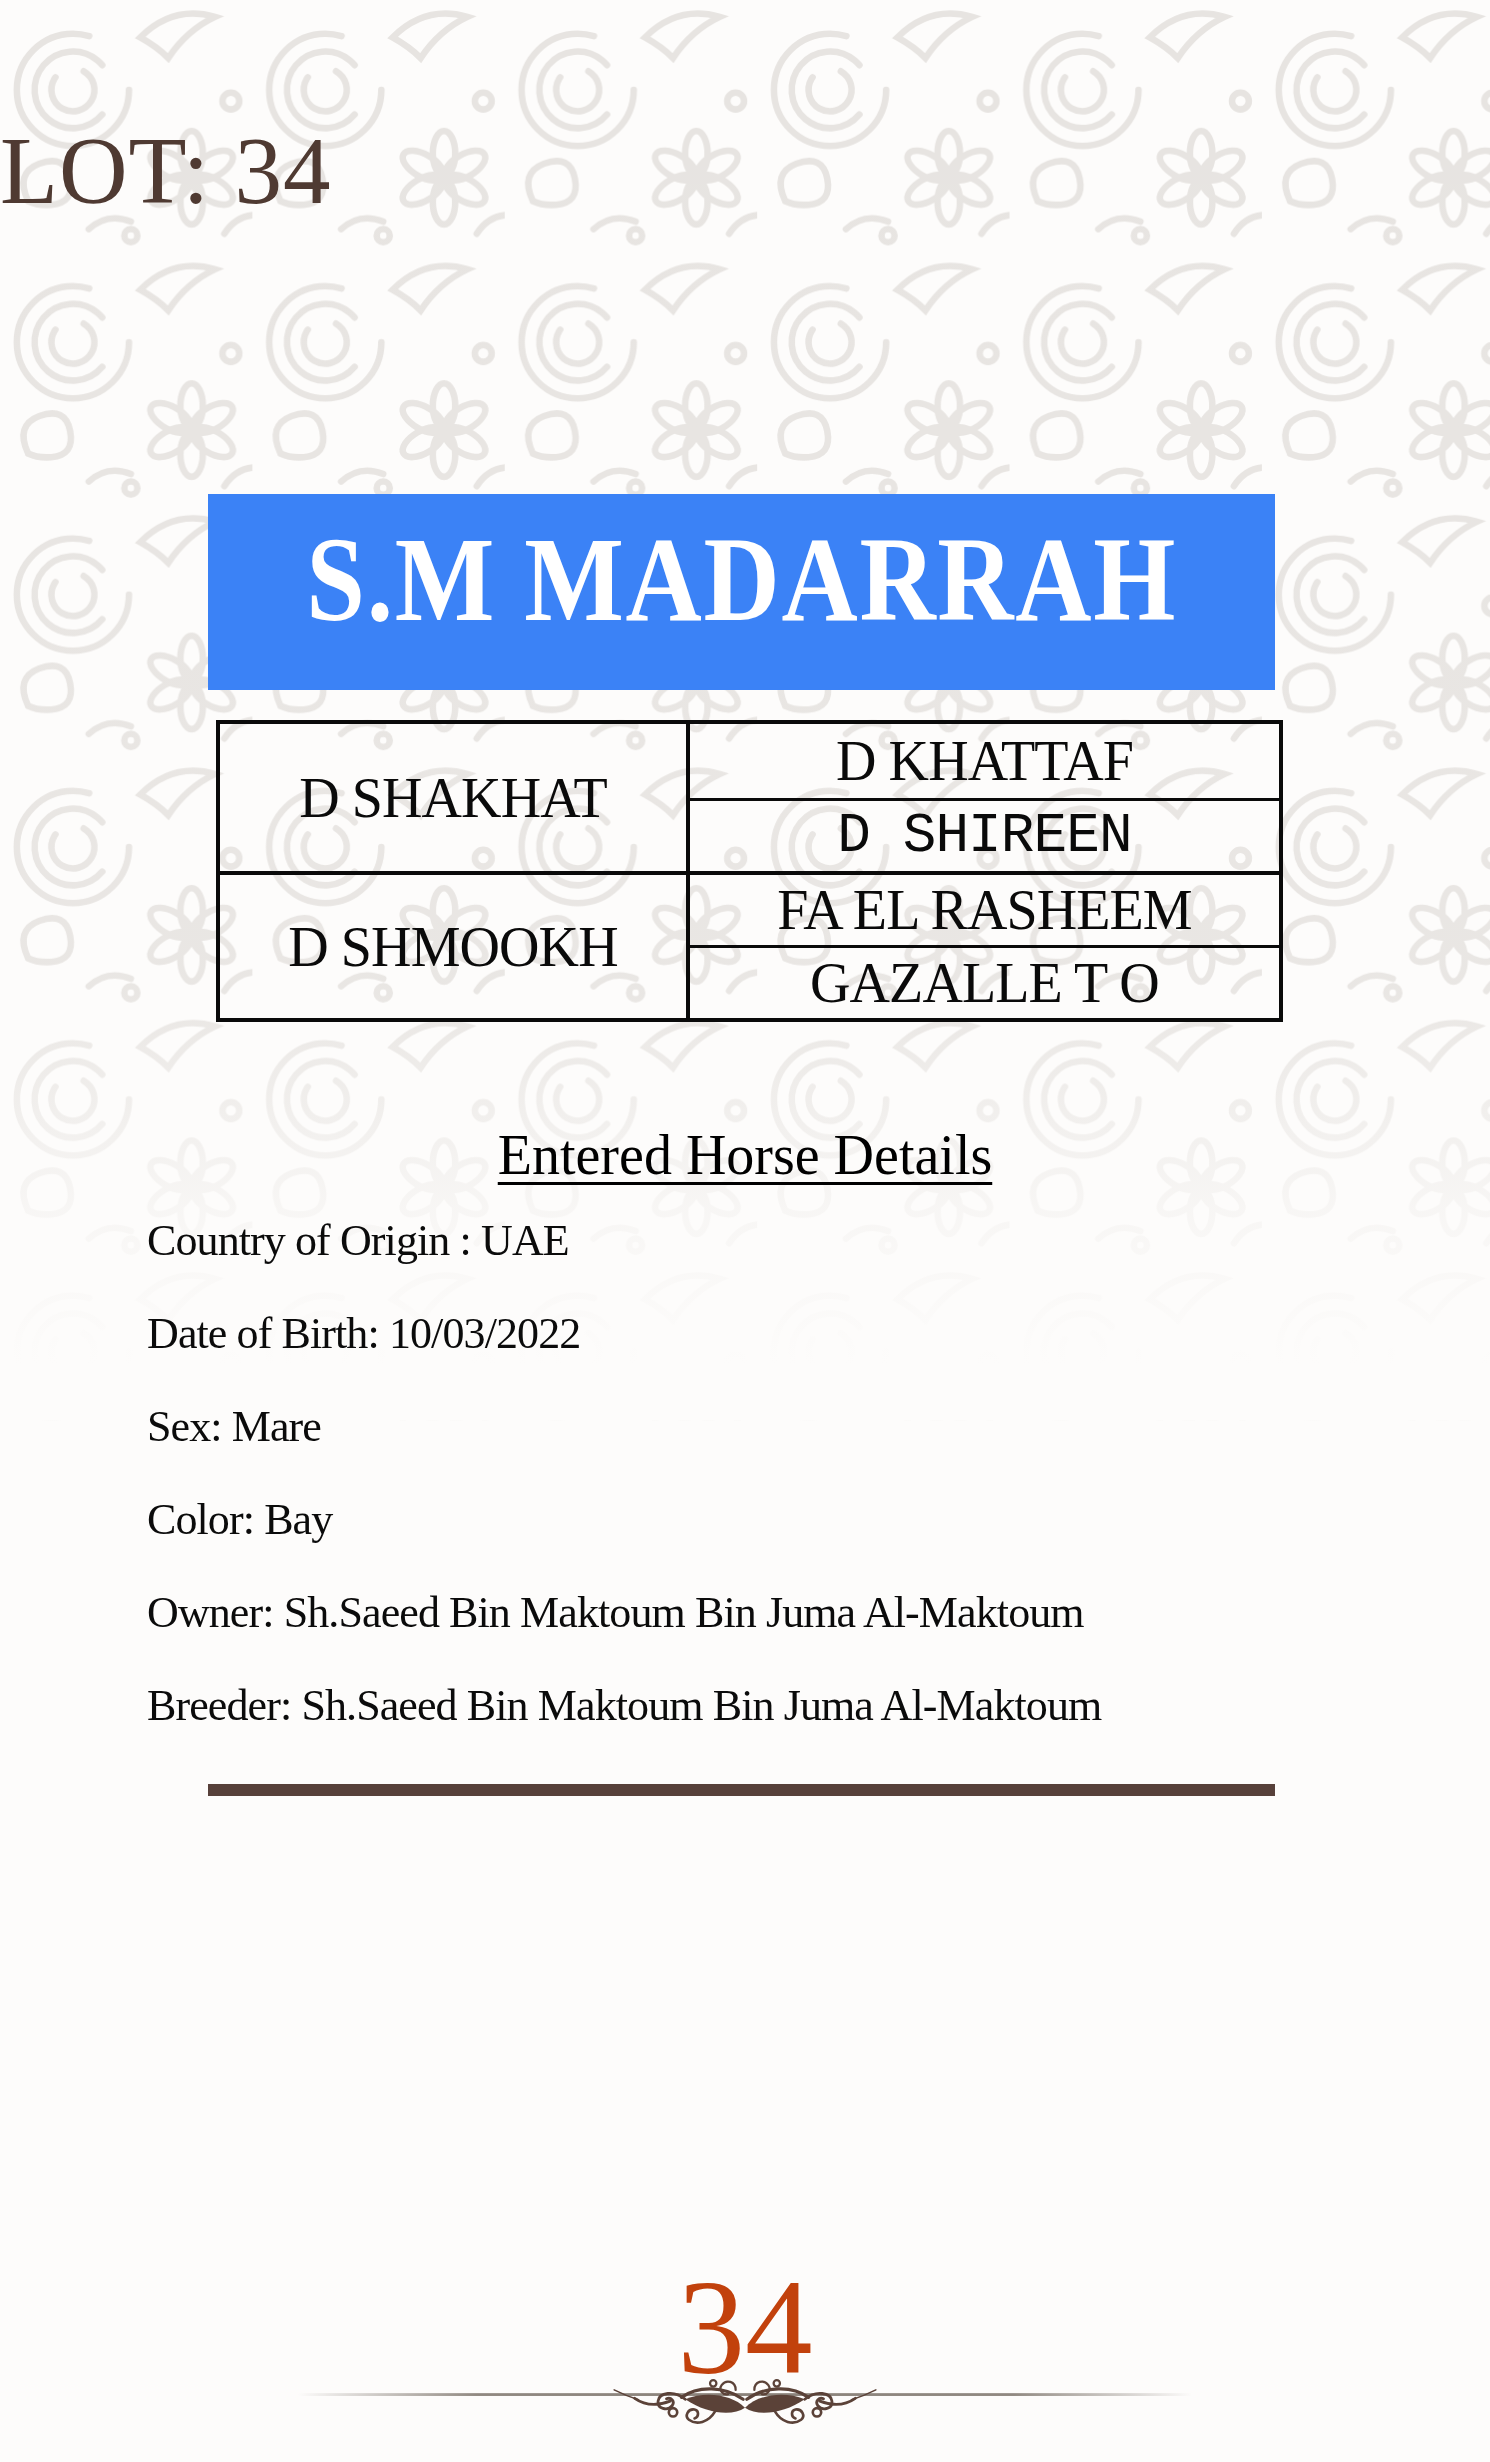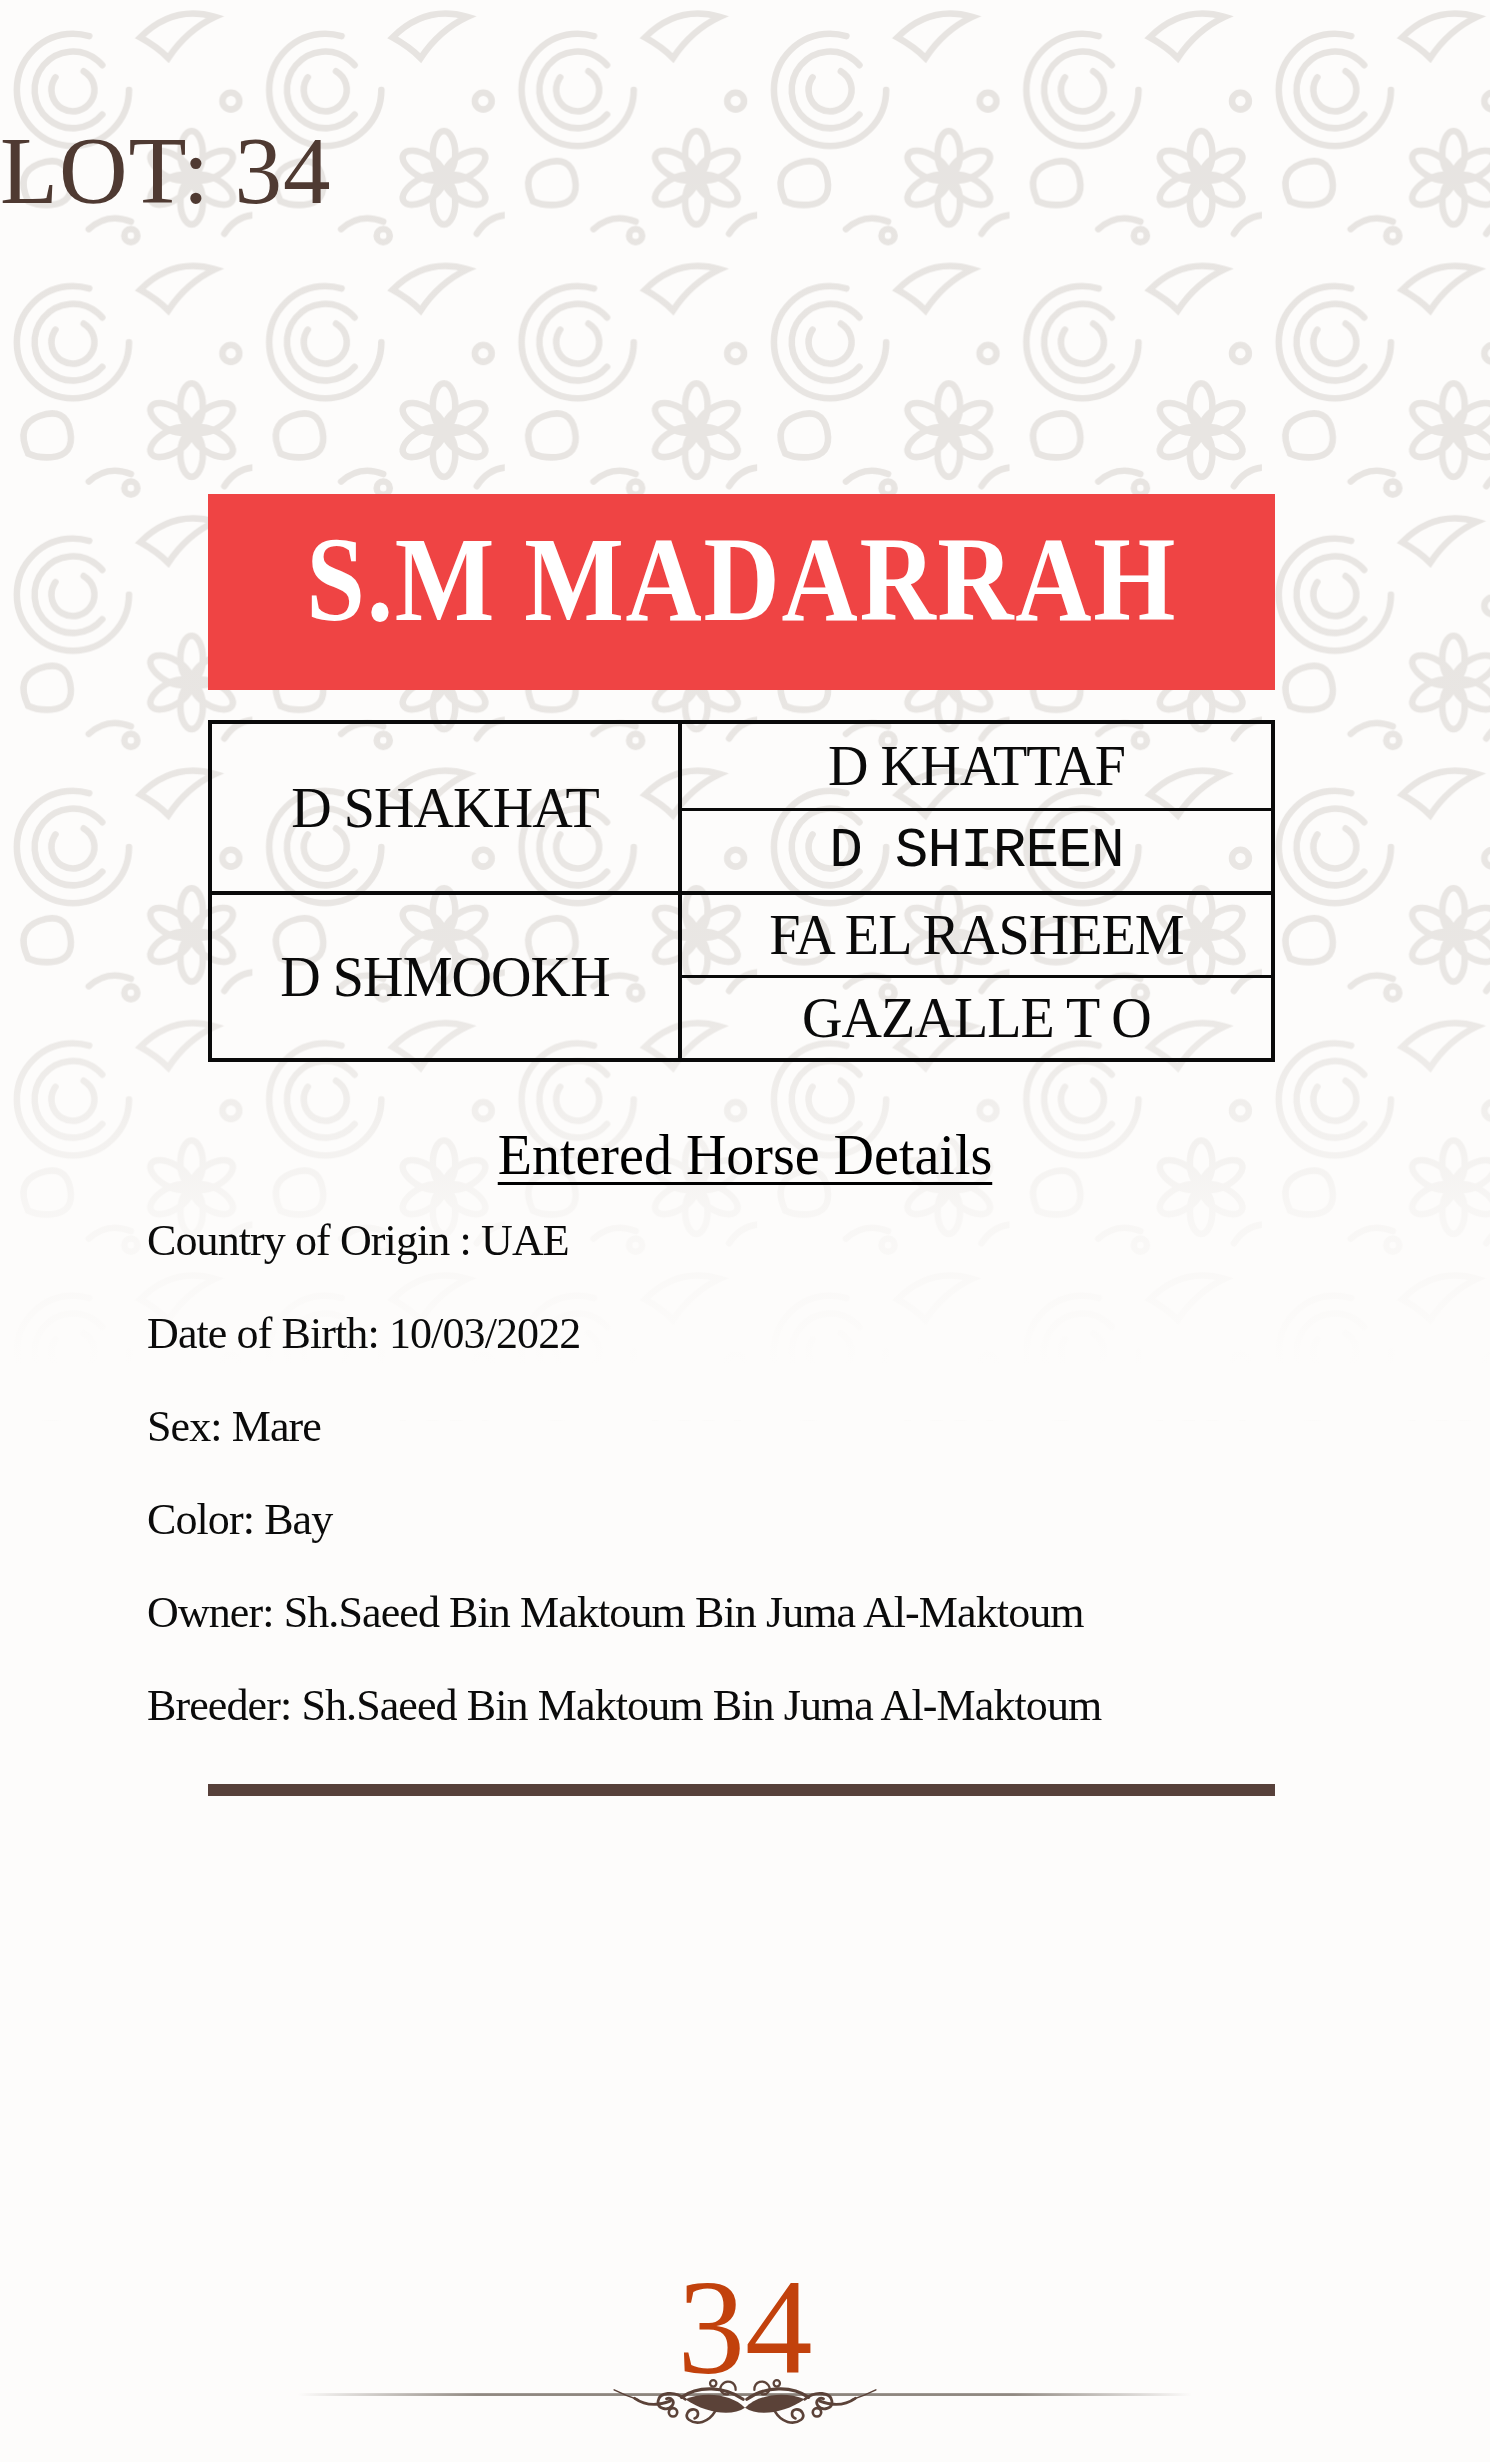--- a/index.html
+++ b/index.html
@@ -46,22 +46,22 @@
     font-size: 120px;
     line-height: 1;
     font-weight: bold;
     color: #ffffff;
     letter-spacing: 1.9px;
     white-space: nowrap;
     padding-bottom: 24px;
   }
   .ped-table {
     position: absolute;
-    top: 720px; left: 208px;
-    width: 1067px; height: 342px;
+    top: 720px; left: 216px;
+    width: 1067px; height: 302px;
     box-sizing: border-box;
     border: 4.7px solid #0a0a0a;
     display: grid;
     grid-template-columns: 44% 56%;
     grid-template-rows: repeat(4, 1fr);
     background: transparent;
   }
   .ped-cell {
     display: flex;
     align-items: center;
@@ -163,21 +163,21 @@
         <stop offset="0.96" stop-color="#fdfcfb" stop-opacity="1"></stop>
       </linearGradient>
     </defs>
     <rect width="1594" height="1520" fill="#fdfcfb"></rect>
     <rect width="1594" height="1520" fill="url(#arab)"></rect>
     <rect width="1594" height="1520" fill="url(#fadeToWhite)"></rect>
   </svg>
 
   <div class="lot-title" style="color: rgb(79, 58, 50);">LOT: 34</div>
 
-  <div class="banner" style="background: #ef4444;">
+  <div class="banner" style="background: #3b82f6;">
     <span class="horse-name" style="color: rgb(255, 255, 255);">S.M MADARRAH</span>
   </div>
 
   <div class="ped-table">
     <div class="ped-cell c-sire">D SHAKHAT</div>
     <div class="ped-cell c-gs1">D KHATTAF</div>
     <div class="ped-cell c-gd1">D SHIREEN</div>
     <div class="ped-cell c-dam">D SHMOOKH</div>
     <div class="ped-cell c-gs2">FA EL RASHEEM</div>
     <div class="ped-cell c-gd2">GAZALLE T O</div>

